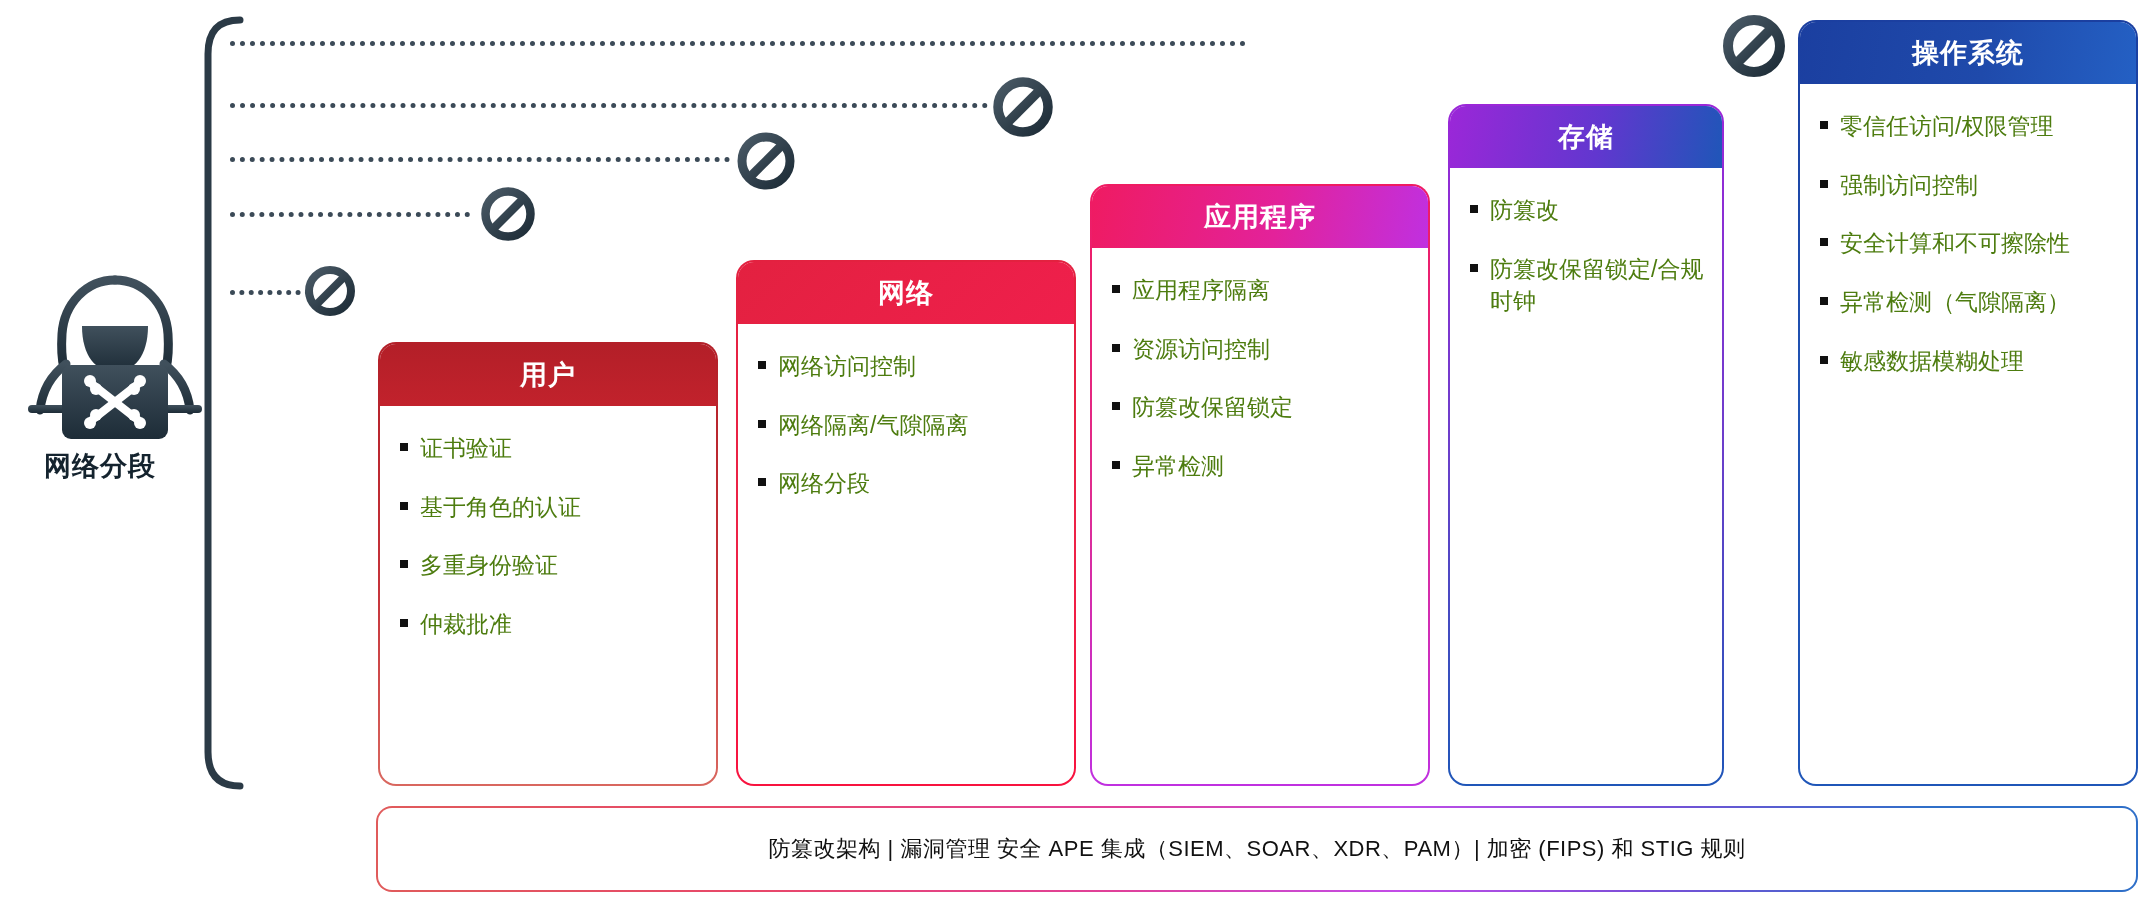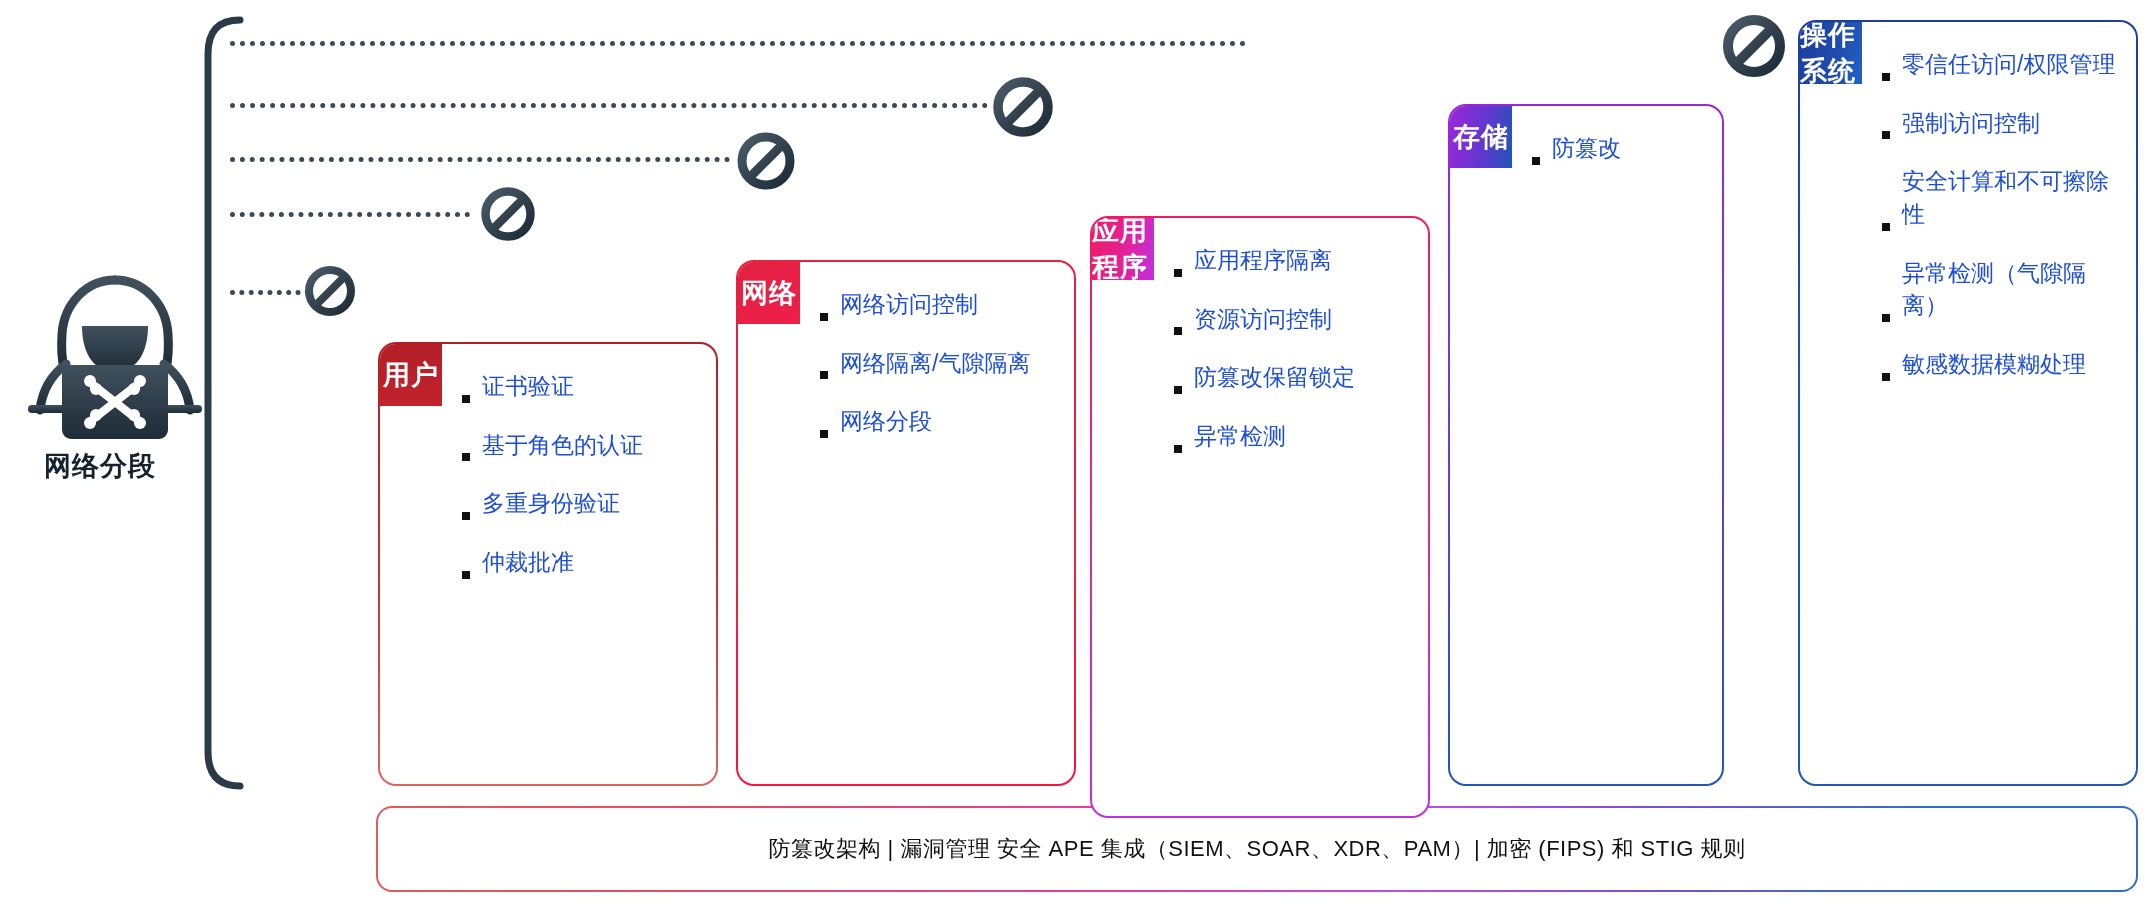--- a/index.html
+++ b/index.html
@@ -72,44 +72,44 @@
     padding: 2px;
   }
   .card-inner {
     position: relative;
     width: 100%;
     height: 100%;
     background: #ffffff;
     border-radius: 16px;
     overflow: hidden;
     display: flex;
-    flex-direction: row;
+    flex-direction: column;
   }
   .card-header {
     height: 62px;
     flex: 0 0 62px;
     display: flex;
     align-items: center;
     justify-content: center;
     color: #ffffff;
     font-size: 27px;
     font-weight: bold;
     letter-spacing: 1px;
   }
   .card-body {
     flex: 1 1 auto;
     padding: 26px 18px 10px 20px;
   }
   .bullet {
     display: flex;
-    align-items: flex-end;
+    align-items: flex-start;
     margin-bottom: 26px;
     font-size: 23px;
     line-height: 1.42;
-    color: #1d4ed8;
+    color: #4d7c0f;
   }
   .bullet .dot {
     flex: 0 0 auto;
     width: 8px;
     height: 8px;
     background: #111111;
     margin-top: 11px;
     margin-right: 12px;
   }
   .bullet .btext {
@@ -300,21 +300,21 @@
           </div>
         <div class="bullet">
             <span class="dot"></span>
             <span class="btext">网络分段</span>
           </div>
       </div>
     </div>
   </div>
 
   <div class="card" style="left:1090px; top:184px; width:340px; height:602px;
-              background: linear-gradient(180deg,#ef1b62 0%,#e02c8e 50%,#c030e0 100%); margin-top: 32px;">
+              background: linear-gradient(180deg,#ef1b62 0%,#e02c8e 50%,#c030e0 100%);">
     <div class="card-inner">
       <div class="card-header" style="background: linear-gradient(100deg,#ef1b62 0%,#e3229a 55%,#c030e0 100%);">应用程序</div>
       <div class="card-body">
         <div class="bullet">
             <span class="dot"></span>
             <span class="btext">应用程序隔离</span>
           </div>
         <div class="bullet">
             <span class="dot"></span>
             <span class="btext">资源访问控制</span>
@@ -333,20 +333,24 @@
 
   <div class="card" style="left:1448px; top:104px; width:276px; height:682px;
               background: linear-gradient(180deg,#9b27d8 0%,#6c3ecb 50%,#1f56b8 100%);">
     <div class="card-inner">
       <div class="card-header" style="background: linear-gradient(100deg,#9b27d8 0%,#6137cf 55%,#1f56b8 100%);">存储</div>
       <div class="card-body">
         <div class="bullet">
             <span class="dot"></span>
             <span class="btext">防篡改</span>
           </div>
+        <div class="bullet">
+            <span class="dot"></span>
+            <span class="btext">防篡改保留锁定/合规时钟</span>
+          </div>
       </div>
     </div>
   </div>
 
   <div class="card" style="left:1798px; top:20px; width:340px; height:766px;
               background: linear-gradient(180deg,#1b3fa0 0%,#2054b4 50%,#1f56b8 100%);">
     <div class="card-inner">
       <div class="card-header" style="background: linear-gradient(100deg,#1b3fa0 0%,#1f4aab 55%,#2460c4 100%);">操作系统</div>
       <div class="card-body">
         <div class="bullet">

